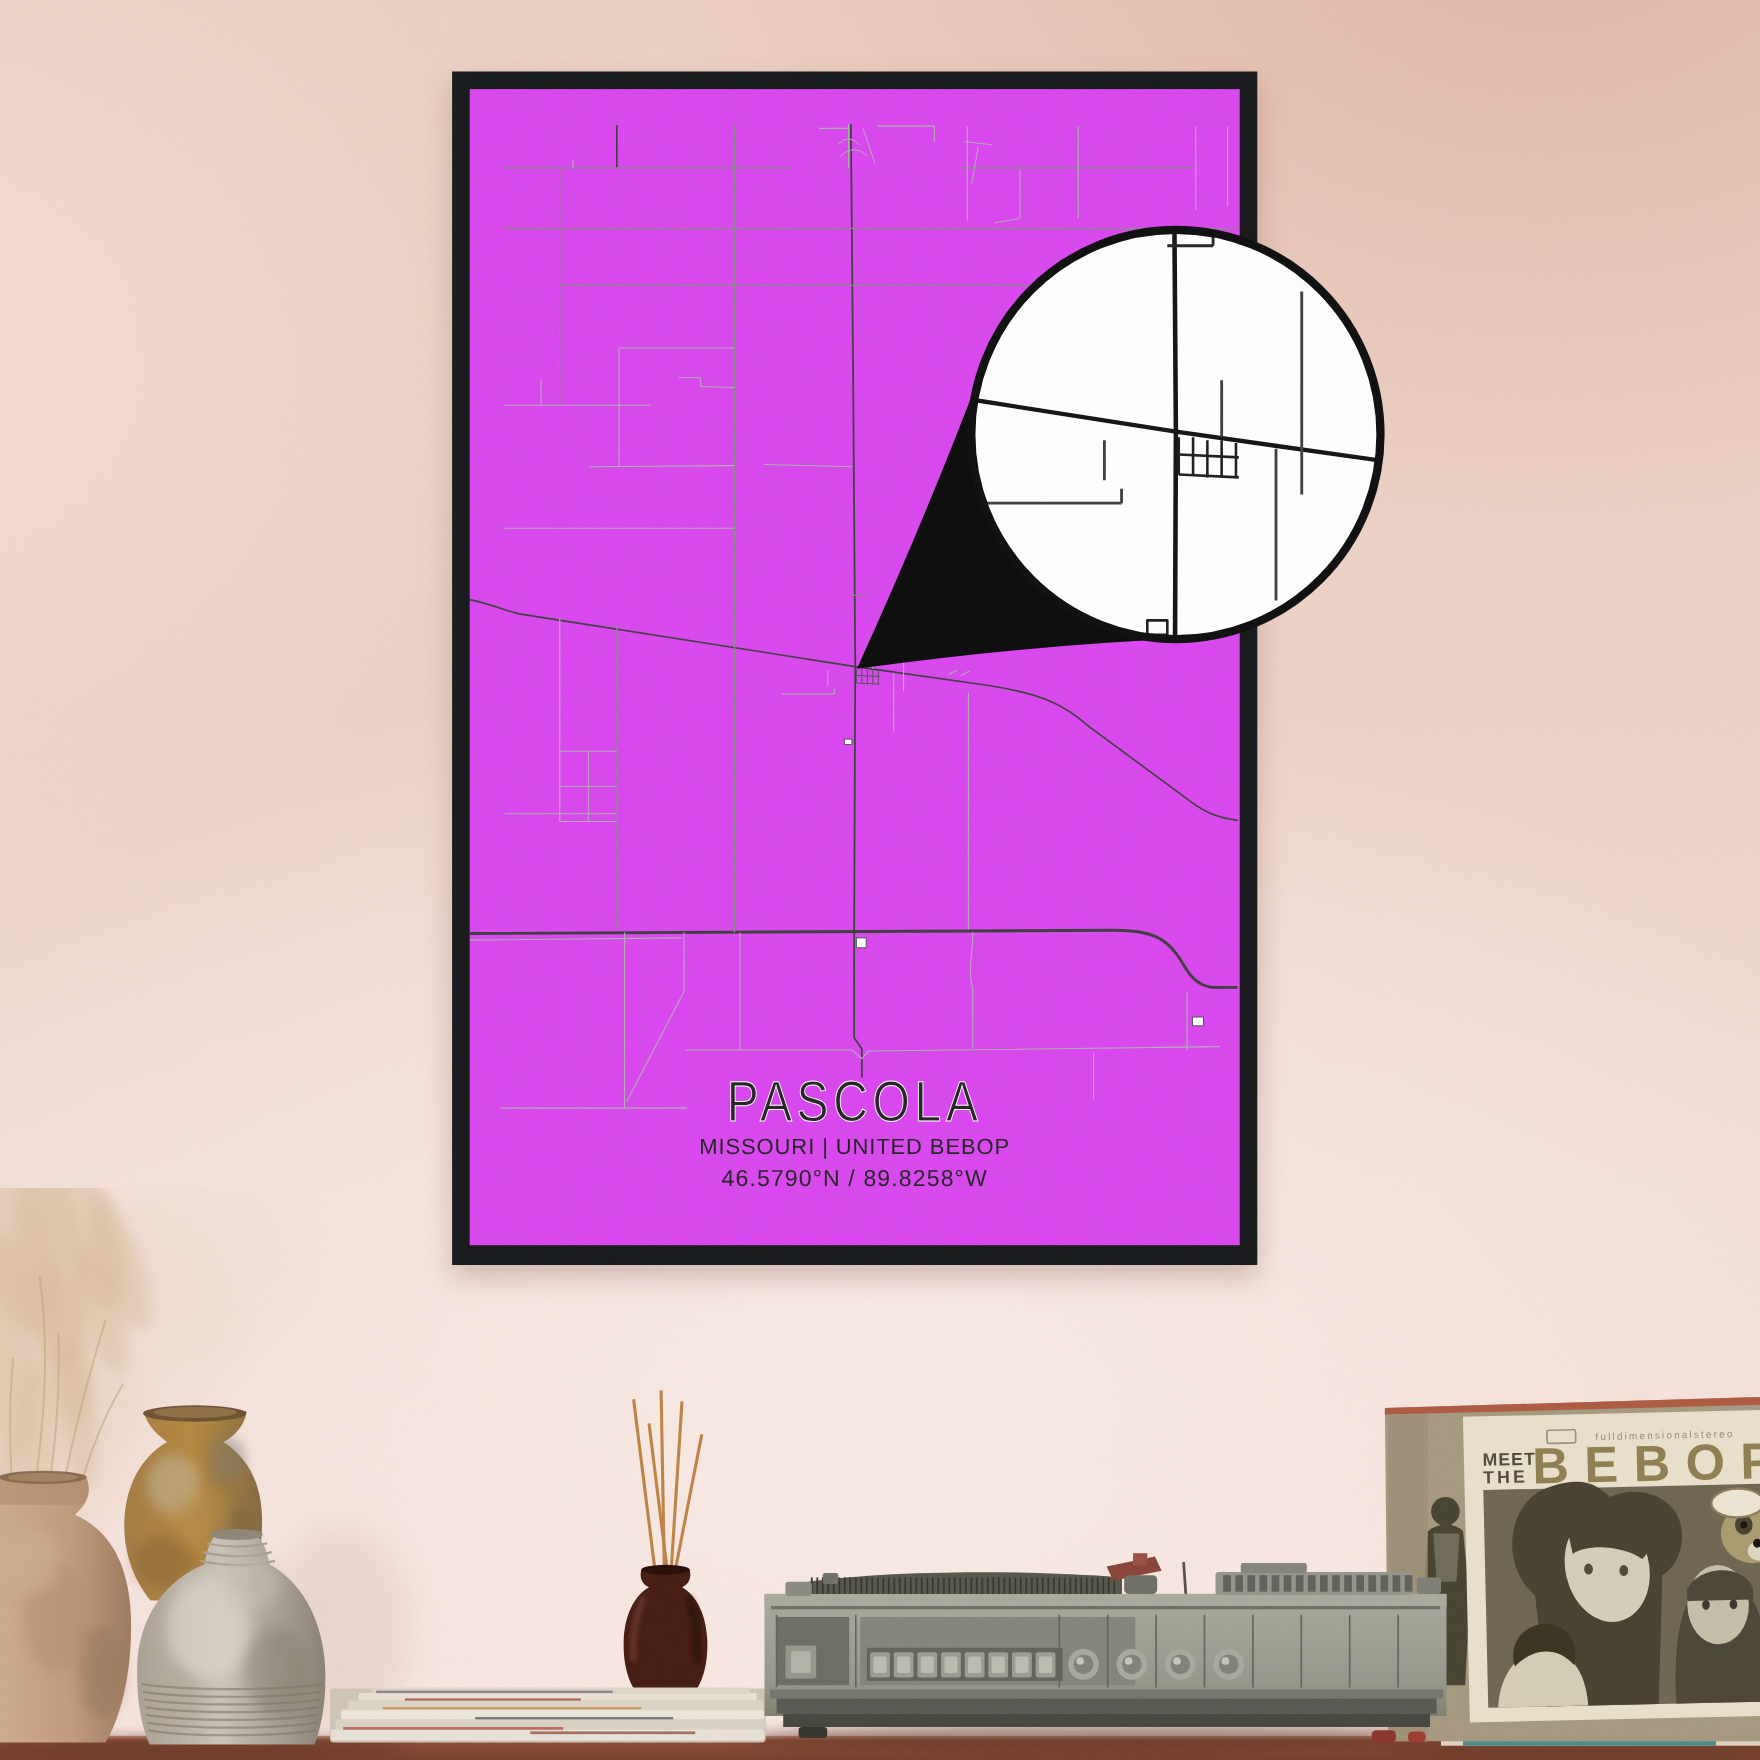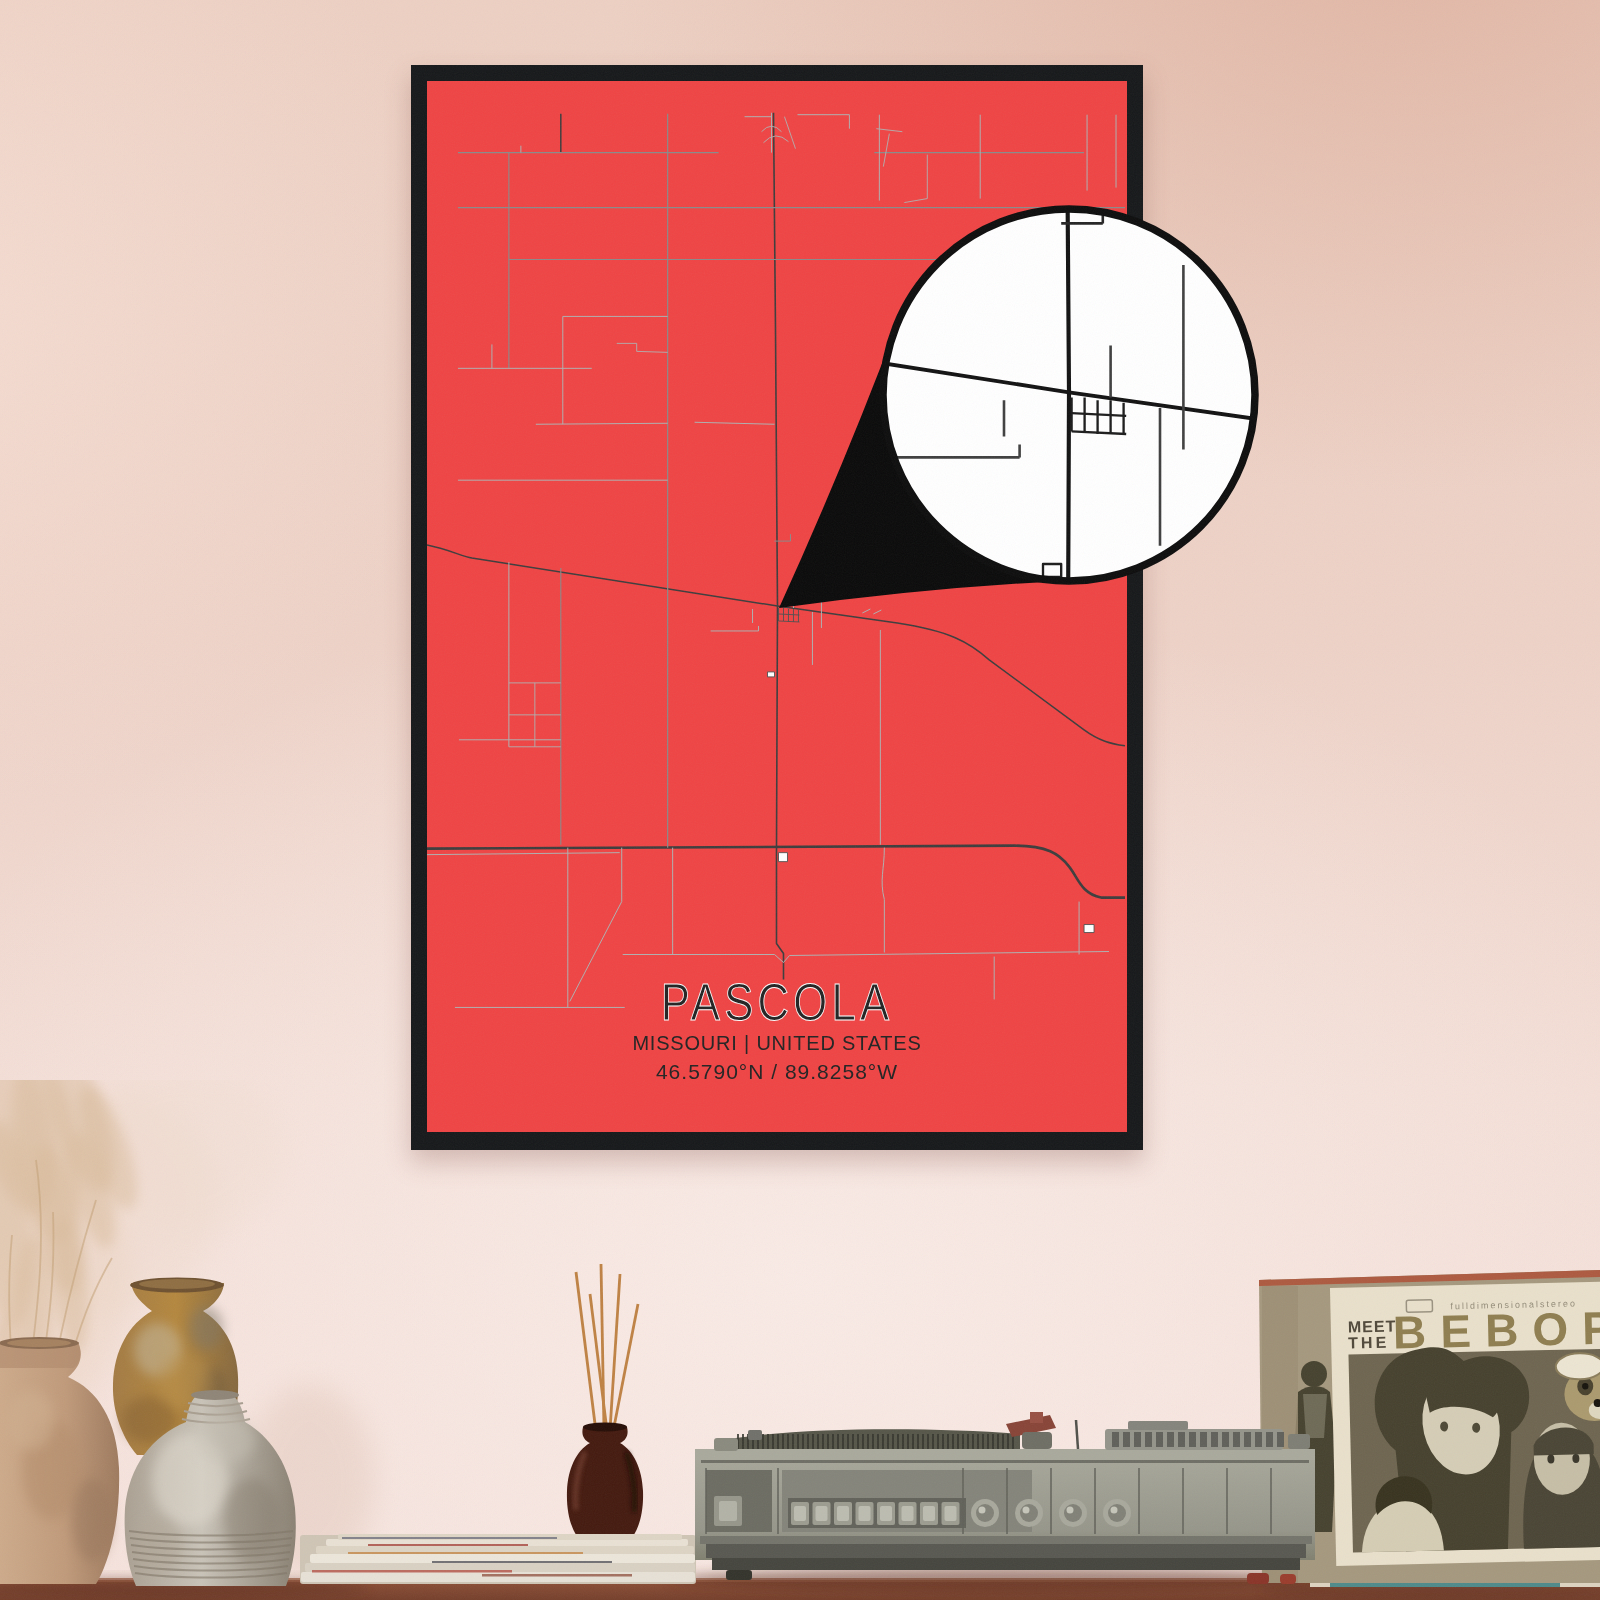--- a/index.html
+++ b/index.html
@@ -6,21 +6,21 @@
   body{width:1600px;height:1600px;overflow:hidden;position:relative;
     font-family:"Liberation Sans", sans-serif;background:#eed3c7;}
   #wall{position:absolute;left:0;top:0;width:1600px;height:1600px;
     background:
       radial-gradient(1300px 950px at 88% -6%, rgba(223,178,160,.9), rgba(223,178,160,0) 62%),
       radial-gradient(1500px 1050px at 50% 80%, rgba(250,236,231,.9), rgba(250,236,231,0) 66%),
       radial-gradient(950px 800px at -6% 20%, rgba(246,222,211,.85), rgba(246,222,211,0) 62%),
       linear-gradient(180deg, #edd0c3 0%, #eed2c7 40%, #f3ddd5 68%, #f5e1db 100%);}
   #frame{position:absolute;left:411px;top:65px;width:732px;height:1085px;
     background:#16181a;box-shadow:0 12px 24px rgba(120,70,60,.28);}
-  #paper{position:absolute;left:16px;top:16px;width:700px;height:1051px;background:#ef4444;}
+  #paper{position:absolute;left:16px;top:16px;width:700px;height:1051px;background:#d946ef;}
   .ptxt{position:absolute;width:700px;text-align:center;color:#232323;white-space:nowrap;}
   #t1{-webkit-text-stroke:0.9px #fcfcfc;}
 </style>
 </head>
 <body>
 <div id="wall"></div>
 <div id="frame">
   <div id="paper">
 
 <svg id="postersvg" width="700" height="1051" viewBox="427 81 701 1051" fill="none" style="position:absolute;left:0;top:0;">
@@ -80,21 +80,21 @@
 <path d="M794,588 L794,608" stroke="#b0b0b0" stroke-width="1.0"></path>
 <path d="M822,557 L822,628" stroke="#b0b0b0" stroke-width="1.0"></path>
 <path d="M779,608 L779,621 M784,608 L784,621 M789,609 L789,622 M794,609 L794,622 M799,610 L799,622" stroke="#4f4f4f" stroke-width="0.9"></path>
 <path d="M779,621 L800,622 M779,614 L800,615" stroke="#4f4f4f" stroke-width="0.9"></path>
 <rect x="779" y="853" width="9" height="9" fill="#fff" stroke="#4f4f4f" stroke-width="0.9"></rect>
 <rect x="1085" y="925" width="10" height="8" fill="#fff" stroke="#4f4f4f" stroke-width="0.9"></rect>
 <rect x="768" y="672" width="7" height="5" fill="#fff" stroke="#4f4f4f" stroke-width="0.9"></rect>
   </g>
 </svg>
     <div class="ptxt" id="t1" style="top:891px;font-size:52px;letter-spacing:5px;transform:scaleX(.84);">PASCOLA</div>
-    <div class="ptxt" id="t2" style="top:951px;font-size:20px;letter-spacing:.8px;">MISSOURI | UNITED STATES</div>
+    <div class="ptxt" id="t2" style="top:951px;font-size:20px;letter-spacing:.8px;">MISSOURI | UNITED BEBOP</div>
     <div class="ptxt" id="t3" style="top:979px;font-size:21px;letter-spacing:1px;">46.5790°N / 89.8258°W</div>
   </div>
 </div>
 
 <svg id="callout" width="1600" height="1600" viewBox="0 0 1600 1600" fill="none" style="position:absolute;left:0;top:0;">
   <defs>
     <clipPath id="cclip">
         <circle cx="1069" cy="395" r="186"></circle>
       </clipPath>
   </defs>

